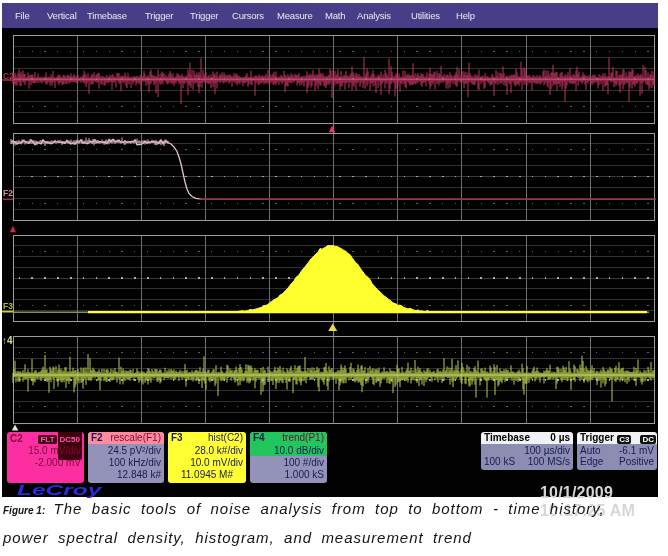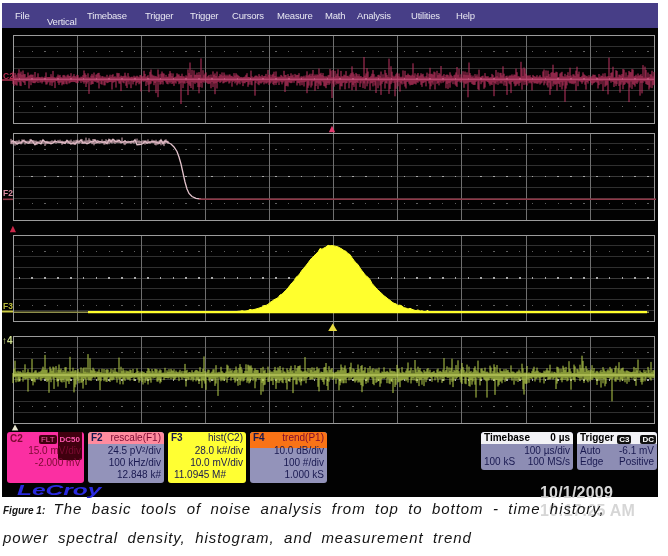--- a/index.html
+++ b/index.html
@@ -1,21 +1,21 @@
 <!DOCTYPE html>
 <html><head><meta charset="utf-8"><style>
 html,body{margin:0;padding:0;background:#fff}
 *{box-sizing:border-box}
 </style></head>
 <body>
 <div style="position:relative;width:668px;height:556px;background:#fff;font-family:'Liberation Sans',sans-serif;overflow:hidden">
 <div style="position:absolute;left:2px;top:3px;width:656px;height:494px;background:#020202"></div>
 <div style="position:absolute;left:2px;top:3px;width:656px;height:25px;background:#473e87"></div>
 <span style="position:absolute;left:15px;top:10px;font-size:9.5px;letter-spacing:-0.2px;color:#e8e8f2">File</span>
-    <span style="position:absolute;left:47px;top:16px;font-size:9.5px;letter-spacing:-0.2px;color:#e8e8f2">Vertical</span>
+    <span style="position:absolute;left:47px;top:10px;font-size:9.5px;letter-spacing:-0.2px;color:#e8e8f2">Vertical</span>
     <span style="position:absolute;left:87px;top:10px;font-size:9.5px;letter-spacing:-0.2px;color:#e8e8f2">Timebase</span>
     <span style="position:absolute;left:145px;top:10px;font-size:9.5px;letter-spacing:-0.2px;color:#e8e8f2">Trigger</span>
     <span style="position:absolute;left:190px;top:10px;font-size:9.5px;letter-spacing:-0.2px;color:#e8e8f2">Trigger</span>
     <span style="position:absolute;left:232px;top:10px;font-size:9.5px;letter-spacing:-0.2px;color:#e8e8f2">Cursors</span>
     <span style="position:absolute;left:277px;top:10px;font-size:9.5px;letter-spacing:-0.2px;color:#e8e8f2">Measure</span>
     <span style="position:absolute;left:325px;top:10px;font-size:9.5px;letter-spacing:-0.2px;color:#e8e8f2">Math</span>
     <span style="position:absolute;left:357px;top:10px;font-size:9.5px;letter-spacing:-0.2px;color:#e8e8f2">Analysis</span>
     <span style="position:absolute;left:411px;top:10px;font-size:9.5px;letter-spacing:-0.2px;color:#e8e8f2">Utilities</span>
     <span style="position:absolute;left:456px;top:10px;font-size:9.5px;letter-spacing:-0.2px;color:#e8e8f2">Help</span>
 <svg width="668" height="556" viewBox="0 0 668 556" style="position:absolute;left:0;top:0" shape-rendering="crispEdges">
@@ -120,42 +120,42 @@
 <polygon points="328.2,331 337.2,331 332.7,323.5" fill="#e8dc40"></polygon>
 <polygon points="11.8,430.5 18.3,430.5 15,424.5" fill="#e9e6cf"></polygon>
 </g>
 <text x="3" y="78.5" font-family="Liberation Sans, sans-serif" font-size="8.5" font-weight="bold" fill="#b42c50">C2</text>
 <text x="3" y="196" font-family="Liberation Sans, sans-serif" font-size="8.5" font-weight="bold" fill="#d98ca2">F2</text>
 <text x="3" y="308.5" font-family="Liberation Sans, sans-serif" font-size="8.5" font-weight="bold" fill="#b8b83a">F3</text>
 <text x="2" y="343.5" font-family="Liberation Sans, sans-serif" font-size="10" font-weight="bold" fill="#cede8c">↑4</text>
 </svg>
 <div style="position:absolute;left:7px;top:432px;width:77px;height:51px;background:#fb2fa2;border-radius:3px;font-size:10px;overflow:hidden">
       <div style="position:absolute;left:3px;top:1px;color:#7c0a32;font-weight:bold">C2</div>
-      <div style="position:absolute;right:2px;top:1px;"><span style="background:#40000f;color:#ff58b0;font-size:8px;font-weight:normal;padding:0 2px;border-radius:2px">FLT</span><span style="background:#40000f;color:#ff58b0;font-size:8px;font-weight:bold;padding:16px 2px;border-radius:2px;margin-left:1px">DC50</span></div>
+      <div style="position:absolute;right:2px;top:1px;"><span style="background:#40000f;color:#ff58b0;font-size:8px;font-weight:bold;padding:0 2px;border-radius:2px">FLT</span><span style="background:#40000f;color:#ff58b0;font-size:8px;font-weight:bold;padding:16px 2px;border-radius:2px;margin-left:1px">DC50</span></div>
       <div style="position:absolute;right:3px;top:13px;color:#7c0a32">15.0 mV/div</div>
       <div style="position:absolute;right:3px;top:25px;color:#7c0a32">-2.000 mV</div>
     </div>
 <div style="position:absolute;left:88px;top:432px;width:76px;height:51px;background:#9393ba;border-radius:3px;font-size:10px;overflow:hidden">
       <div style="position:absolute;left:0;top:0;width:100%;height:12px;background:#ff8b9e;border-radius:3px 3px 0 0">
         <span style="position:absolute;left:3px;top:0;color:#191950;font-weight:bold">F2</span>
         <span style="position:absolute;right:3px;top:0;color:#7c0a32">rescale(F1)</span>
       </div>
       <div style="position:absolute;right:3px;top:13px;color:#191950">24.5 pV²/div</div>
       <div style="position:absolute;right:3px;top:25px;color:#191950">100 kHz/div</div>
       <div style="position:absolute;right:3px;top:37px;color:#191950">12.848 k#</div>
     </div>
 <div style="position:absolute;left:168px;top:432px;width:78px;height:51px;background:#ffff33;border-radius:3px;font-size:10px;overflow:hidden">
       <span style="position:absolute;left:3px;top:0;color:#191950;font-weight:bold">F3</span>
       <span style="position:absolute;right:3px;top:0;color:#191950">hist(C2)</span>
       <div style="position:absolute;right:3px;top:13px;color:#191950">28.0 k#/div</div>
       <div style="position:absolute;right:3px;top:25px;color:#191950">10.0 mV/div</div>
-      <div style="position:absolute;right:20px;top:37px;color:#191950">11.0945 M#</div>
+      <div style="position:absolute;right:13px;top:37px;color:#191950">11.0945 M#</div>
     </div>
 <div style="position:absolute;left:250px;top:432px;width:77px;height:51px;background:#9393ba;border-radius:3px;font-size:10px;overflow:hidden">
-      <div style="position:absolute;left:0;top:0;width:100%;height:16px;background:#f97316;border-radius:3px 3px 0 0">
+      <div style="position:absolute;left:0;top:0;width:100%;height:24px;background:#22c55e;border-radius:3px 3px 0 0">
         <span style="position:absolute;left:3px;top:0;color:#191950;font-weight:bold">F4</span>
         <span style="position:absolute;right:3px;top:0;color:#7c0a32">trend(P1)</span>
       </div>
       <div style="position:absolute;right:3px;top:13px;color:#191950">10.0 dB/div</div>
       <div style="position:absolute;right:3px;top:25px;color:#191950">100 #/div</div>
       <div style="position:absolute;right:3px;top:37px;color:#191950">1.000 kS</div>
     </div>
 <div style="position:absolute;left:481px;top:432px;width:92px;height:38px;background:#8d8db4;border-radius:3px;font-size:10px;overflow:hidden">
       <div style="position:absolute;left:0;top:0;width:100%;height:12px;background:#f2f2f6;border-radius:3px 3px 0 0">
         <span style="position:absolute;left:3px;top:0;color:#000;font-weight:bold">Timebase</span>

